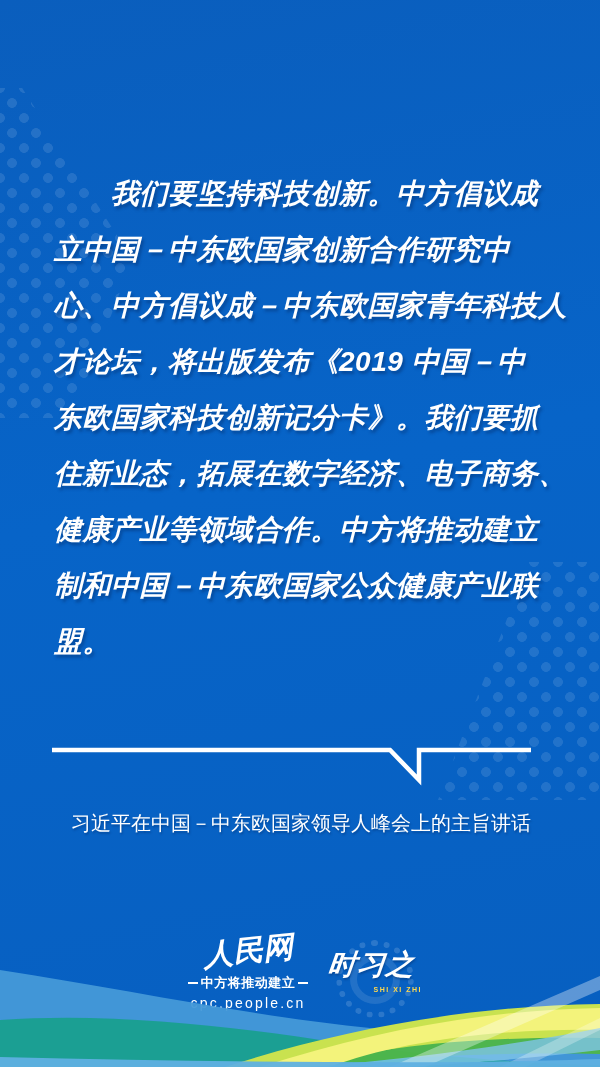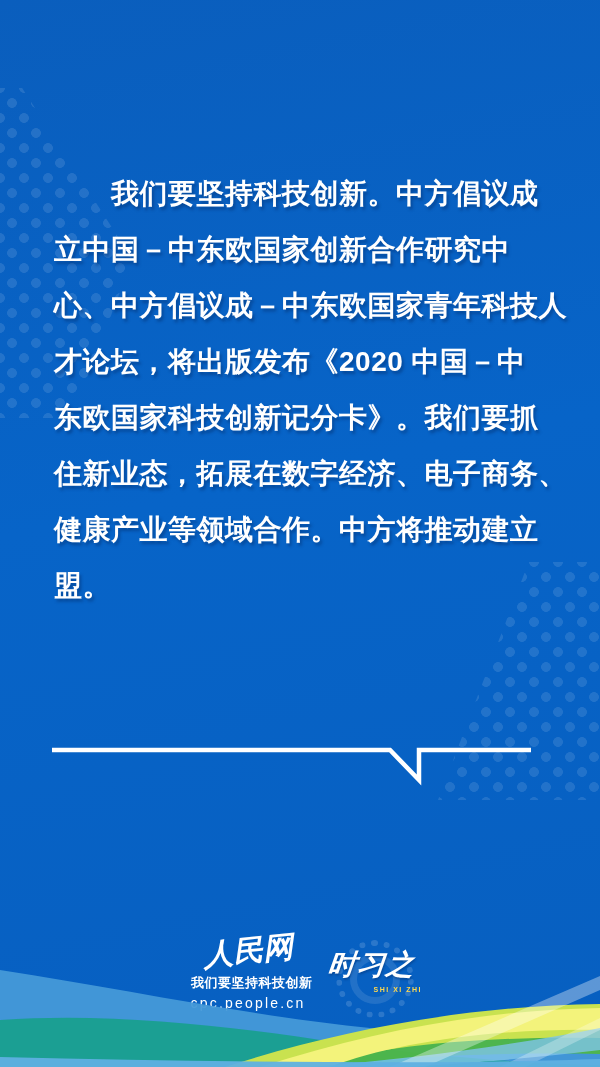--- a/index.html
+++ b/index.html
@@ -25,20 +25,21 @@
   .dots-right{
     left:438px;top:562px;width:162px;height:238px;
     clip-path:polygon(56% 0,100% 0,100% 100%,0 100%);
   }
   
   .quote{position:absolute;left:54px;top:166px;width:510px;}
   .qline{
     white-space:nowrap;height:56px;line-height:56px;
     font-size:28px;font-weight:bold;letter-spacing:.5px;
     text-shadow:2px 3px 3px rgba(0,35,90,.4);
+    font-style:italic;
   }
   .qline.indent{text-indent:57px;}
   
   .divider{position:absolute;left:0;top:740px;}
   
   .attribution{
     position:absolute;left:55px;right:69px;top:809px;
     text-align:right;line-height:28px;
     text-shadow:1px 2px 2px rgba(0,35,90,.35);
   }
@@ -76,39 +77,41 @@
 
 <div class="poster">
 
   <div class="dots dots-topleft"></div>
   <div class="dots dots-right"></div>
 
   <div class="quote">
     <div class="qline indent">我们要坚持科技创新。中方倡议成</div>
     <div class="qline">立中国－中东欧国家创新合作研究中</div>
     <div class="qline">心、中方倡议成－中东欧国家青年科技人</div>
-    <div class="qline">才论坛，将出版发布《2020 中国－中</div>
+    <div class="qline">才论坛，将出版发布《2019 中国－中</div>
     <div class="qline">东欧国家科技创新记分卡》。我们要抓</div>
     <div class="qline">住新业态，拓展在数字经济、电子商务、</div>
     <div class="qline">健康产业等领域合作。中方将推动建立</div>
+    <div class="qline">制和中国－中东欧国家公众健康产业联</div>
     <div class="qline">盟。</div>
   </div>
 
   <svg class="divider" width="600" height="50" viewBox="0 0 600 50">
     <path d="M52 10 H390 L419 40 V10 H531" fill="none" stroke="#ffffff" stroke-width="4.5"></path>
   </svg>
 
   <div class="attribution">
+    <div class="attr-line2">习近平在中国－中东欧国家领导人峰会上的主旨讲话</div>
   </div>
 
   <div class="people-logo">
     <div class="people-script">人民网</div>
     <div class="people-subrow">
       <span class="rule"></span>
-      <span class="people-sub">我们要坚持科技创新</span>
+      <span class="people-sub">中方将推动建立</span>
       <span class="rule"></span>
     </div>
     <div class="people-url">cpc.people.cn</div>
   </div>
 
   <div class="sxz-logo">
     <div class="swirl">
       <i class="ring-outer"></i>
         <i class="ring-inner"></i>
     </div>

